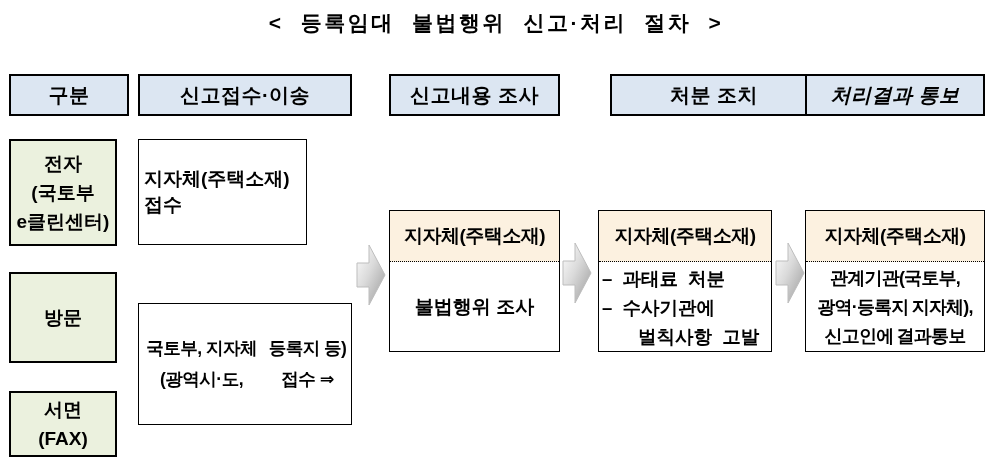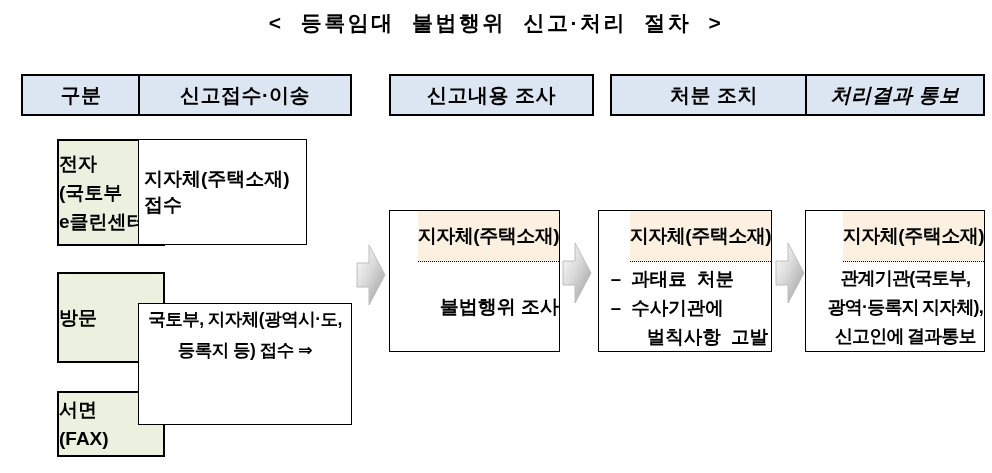--- a/index.html
+++ b/index.html
@@ -12,42 +12,42 @@
     position:absolute;top:9px;left:0;width:100%;text-align:center;
     font-size:21px;letter-spacing:2.5px;word-spacing:9px;
   }
   .box{position:absolute;box-sizing:border-box;background:#fff;}
   .hdr{
     top:74px;height:42px;border:2px solid #000;
     background:var(--header-fill,#dce6f2);
     display:flex;align-items:center;justify-content:center;
     font-size:20px;letter-spacing:0.5px;
   }
-  .hdr1{left:21px;width:120px;}
+  .hdr1{left:9px;width:120px;}
   .hdr2{left:138px;width:214px;}
-  .hdr3{left:389px;width:205px;}
+  .hdr3{left:389px;width:171px;}
   .hdr4{left:578px;width:208px;margin-left:32px;}
   .hdr5{left:805px;width:180px;font-style:italic;}
   .channel{
     left:9px;width:108px;border:2px solid #000;
     background:var(--channel-fill,#ebf1de);
-    display:flex;flex-direction:column;align-items:flex-start;justify-content:center;
-    font-size:19px;line-height:29px;text-align:center;margin-left:48px;
+    display:flex;flex-direction:column;align-items:center;justify-content:center;
+    font-size:19px;line-height:29px;text-align:center;
   }
   .ch-electronic{top:139px;height:107px;}
   .ch-visit{top:272px;height:91px;}
   .ch-written{top:391px;height:66px;}
-  .wbox{border:1.5px solid #000;align-items:flex-end;}
+  .wbox{border:1.5px solid #000;}
   .recv-direct{
     left:138px;top:139px;width:169px;height:106px;
     display:flex;align-items:center;padding-left:5px;font-size:19px;
   }
   .recv-transfer{
     left:138px;top:303px;width:214px;height:122px;
-    display:flex;flex-direction:column;align-items:center;
+    display:flex;align-items:center;justify-content:center;
     font-size:17.5px;line-height:31px;letter-spacing:-0.5px;text-align:center;
   }
   .stage{top:210px;height:142px;display:flex;flex-direction:column;}
   .stage-invest{left:389px;width:171px;}
   .stage-dispose{left:598px;width:174px;}
   .stage-notify{left:805px;width:180px;}
   .agency{
     height:50px;flex:0 0 50px;background:var(--agency-fill,#fcf1e0);
     border-bottom:1.6px dotted #000;
     display:flex;align-items:center;justify-content:center;

